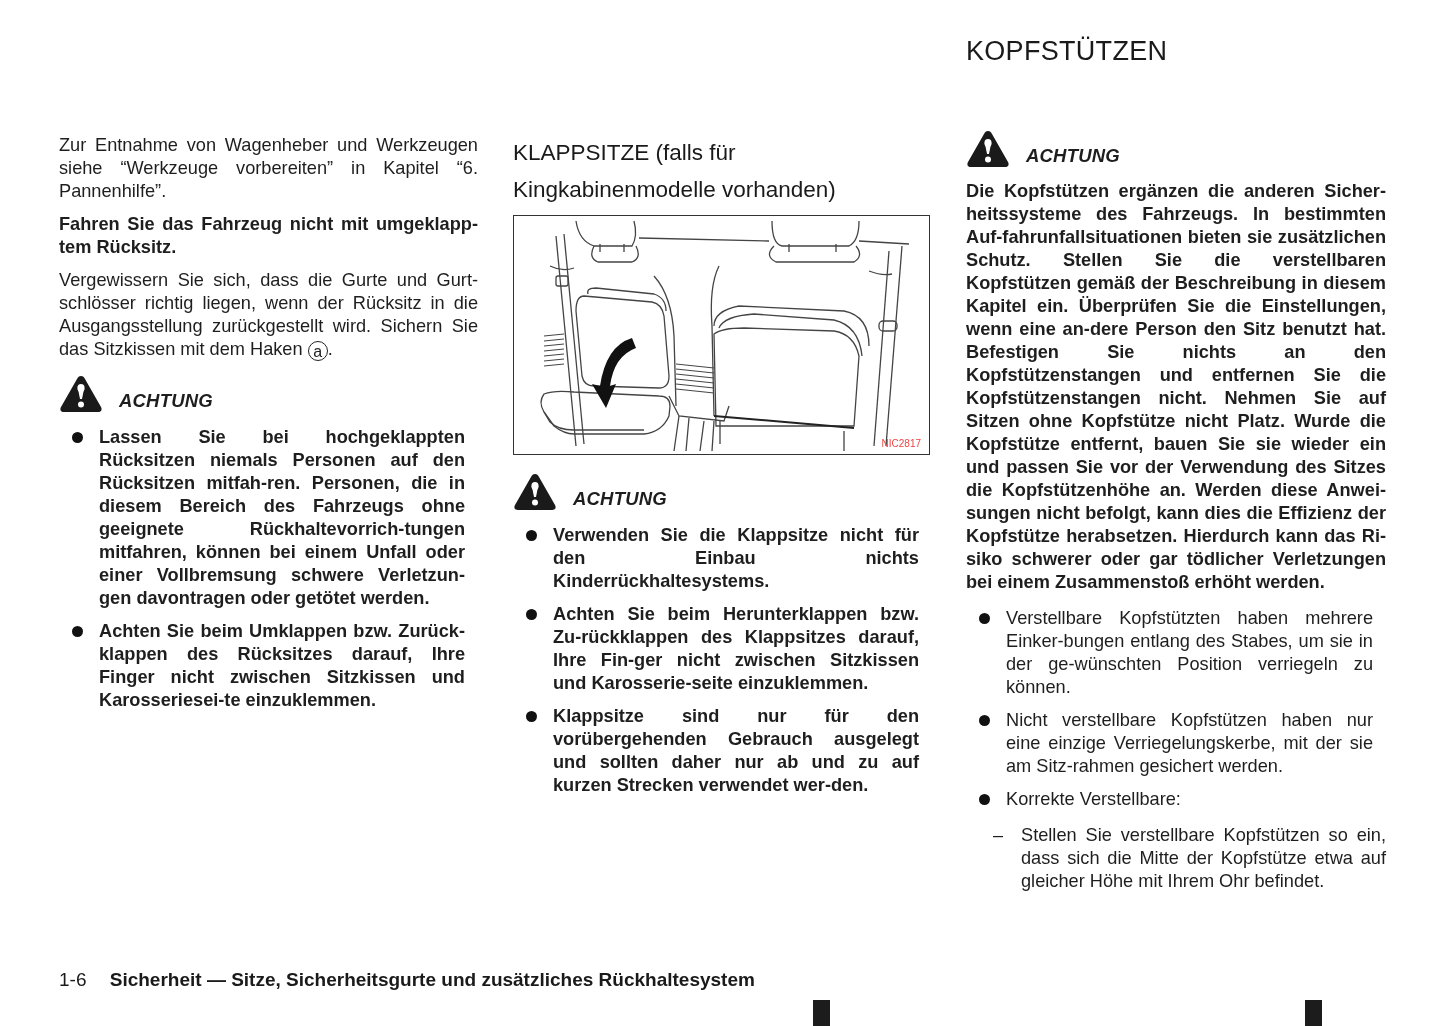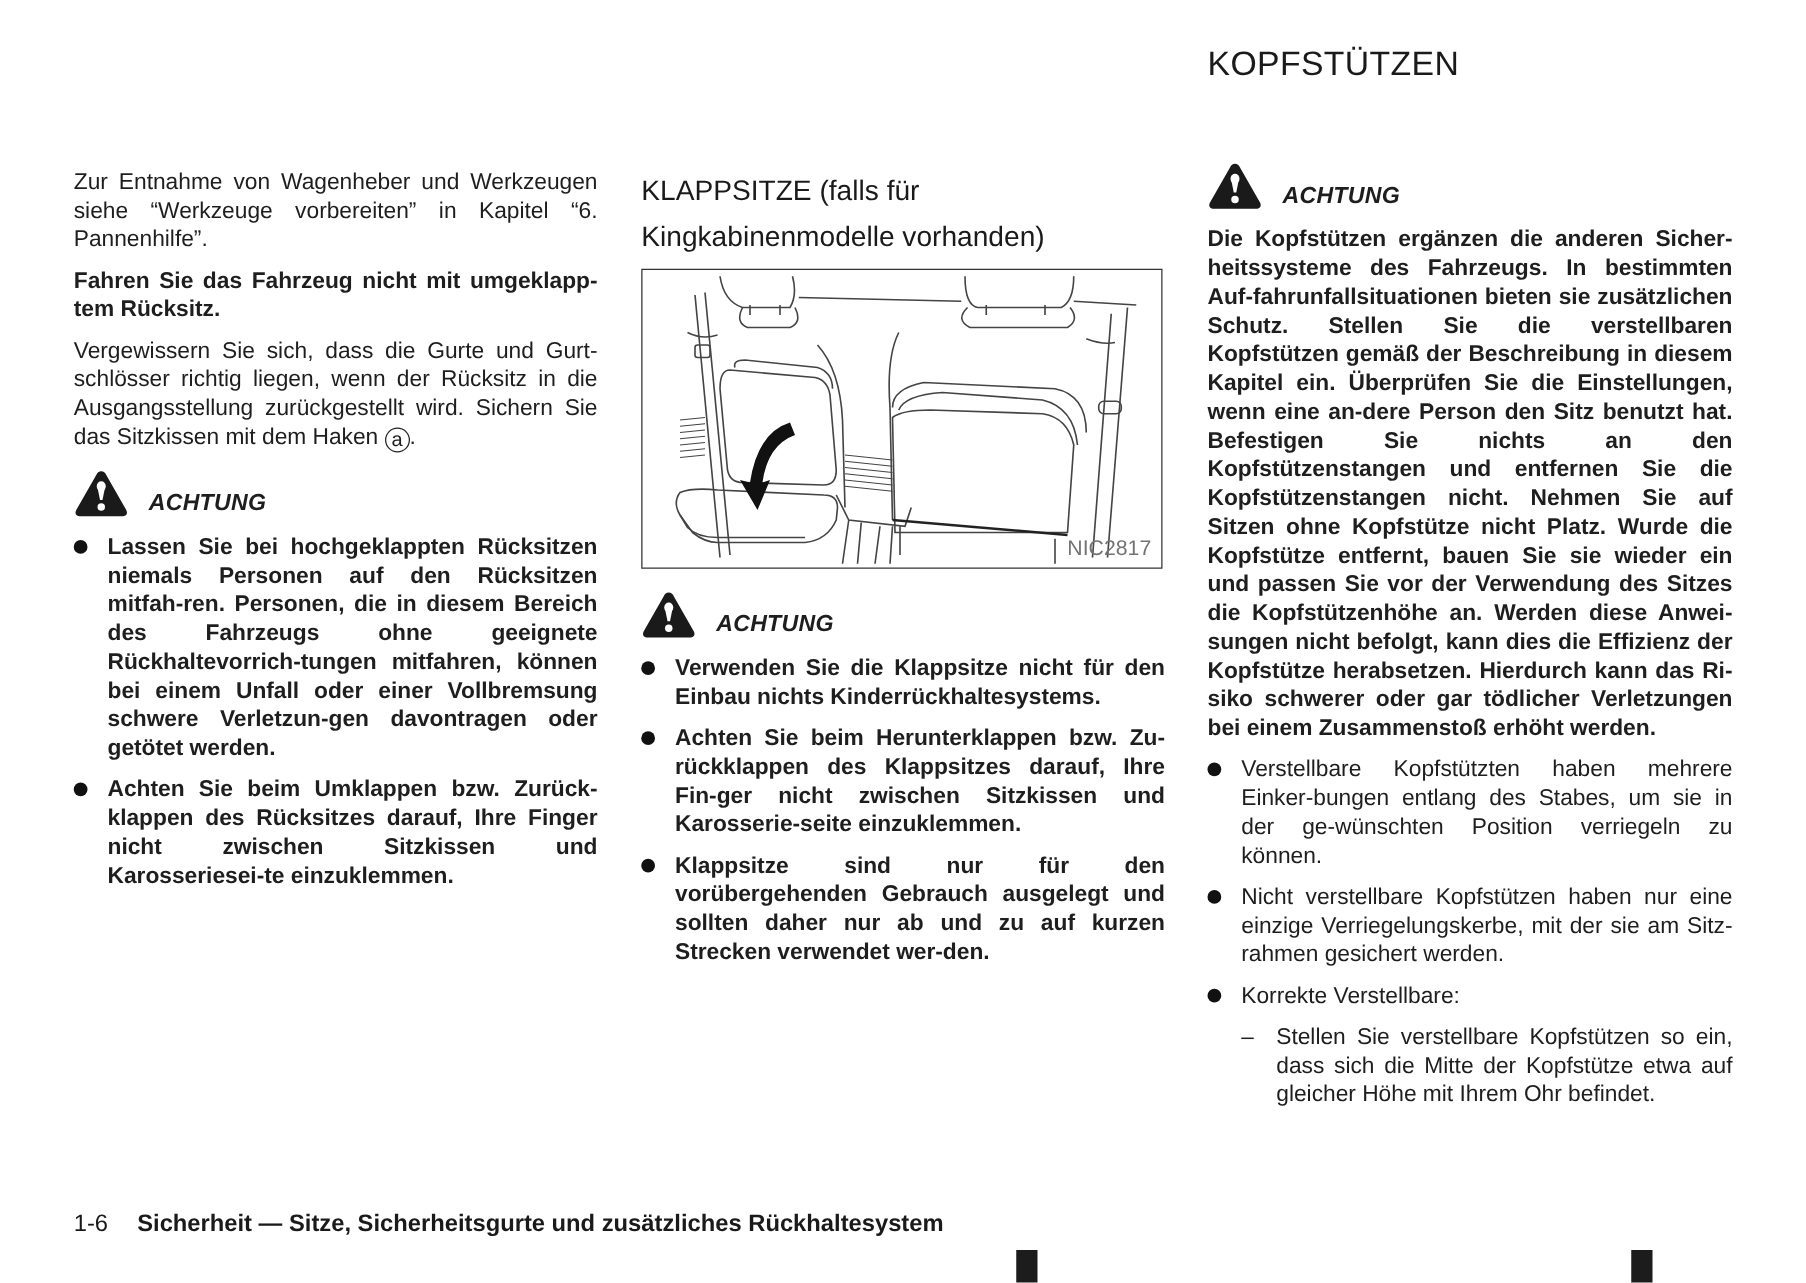--- a/index.html
+++ b/index.html
@@ -19,34 +19,34 @@
   .para { margin-bottom: 10px; }
   .bold { font-weight: bold; }
   .circle-a {
     display: inline-block; width: 20px; height: 20px; border: 1.3px solid #222;
     border-radius: 50%; text-align: center; line-height: 19px; font-size: 16px;
     box-sizing: border-box; vertical-align: -2px;
   }
   .warn-head { display: flex; align-items: flex-end; margin-top: 14px; margin-bottom: 12px; }
   .warn-icon { width: 44px; height: 38px; margin-right: 16px; flex: none; }
   .warn-label { font-size: 18.5px; font-weight: bold; letter-spacing: 0.2px; line-height: 20px; margin-bottom: 2px; font-style: italic; }
-  ul.bullets { list-style: none; margin: 0; padding: 0; }
+  ul.bullets { list-style: none; margin: 13px; padding: 0; }
   ul.bullets li { position: relative; padding-left: 27px; margin-bottom: 10px; }
   ul.bullets li .dot {
     position: absolute; left: 0; top: 6px; width: 11px; height: 11px;
     background: #111; border-radius: 50%;
   }
   ul.bullets li p { font-size: 18.2px; line-height: 23px; }
   .section-title { font-size: 22.5px; line-height: 37px; margin: 0 0 7px 0; font-weight: normal; color: #1a1a1a; }
   .figure {
     width: 417px; height: 240px; border: 1.5px solid #333; position: relative;
     box-sizing: border-box; overflow: hidden; background: #fff;
   }
   .figure svg { position: absolute; left: 0; top: 0; }
-  .fig-code { position: absolute; right: 8px; bottom: 5px; font-size: 17px; color: #737373; }
+  .fig-code { position: absolute; right: 8px; bottom: 5px; font-size: 10px; color: #ef4444; }
   .dash-list { list-style: none; margin: 0; padding: 0 0 0 27px; }
   .dash-list li { position: relative; padding-left: 28px; }
   .dash-list li .dash { position: absolute; left: 0; top: 0; font-size: 18px; line-height: 23px; }
   .footer {
     position: absolute; left: 59px; top: 969px; font-size: 19px; color: #1a1a1a;
   }
   .footer .pno { margin-right: 18px; }
   .footer .ftitle { font-weight: bold; }
   .thumb { position: absolute; top: 1000px; width: 17px; height: 26px; background: #1c1c1c; }
   .thumb-l { left: 813px; }

